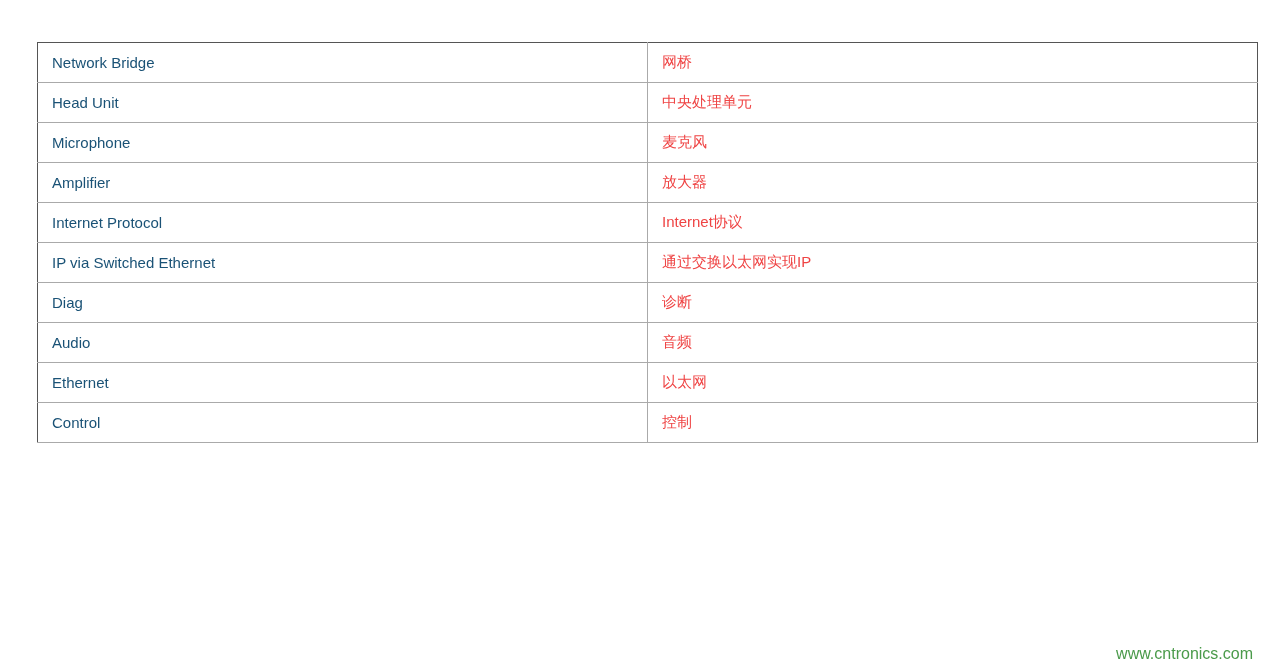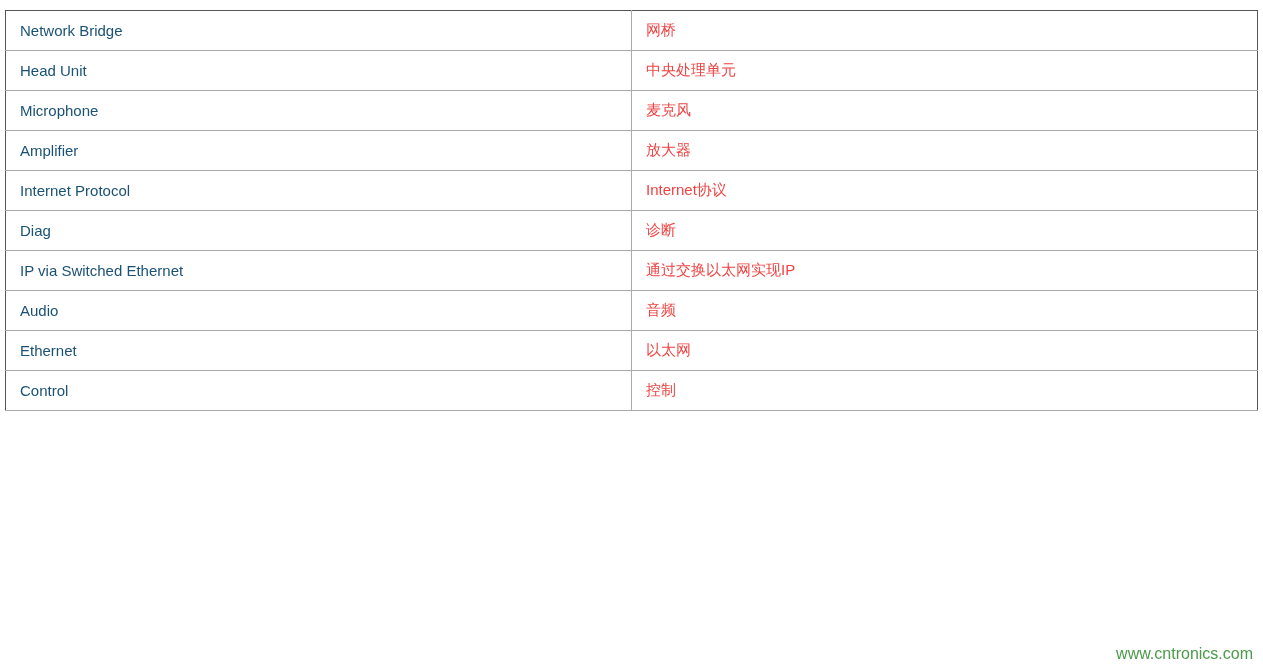--- a/index.html
+++ b/index.html
@@ -1,17 +1,17 @@
 <!DOCTYPE html>
 <html><head>
   <meta charset="utf-8">
   <style>
     * {
       margin: 0;
-      padding: 0;
+      padding: 16px;
       box-sizing: border-box;
     }
 
     body {
       background-color: #ffffff;
       font-family: Arial, sans-serif;
       font-size: 15px;
       color: #333;
       width: 1263px;
       min-height: 671px;
@@ -83,26 +83,26 @@
         </tr>
         <tr>
           <td>Amplifier</td>
           <td>放大器</td>
         </tr>
         <tr>
           <td>Internet Protocol</td>
           <td>Internet协议</td>
         </tr>
         <tr>
+          <td>IP via Switched Ethernet</td>
+          <td>通过交换以太网实现IP</td>
+        </tr>
+        <tr>
           <td>Diag</td>
           <td>诊断</td>
-        </tr>
-        <tr>
-          <td>IP via Switched Ethernet</td>
-          <td>通过交换以太网实现IP</td>
         </tr>
         <tr>
           <td>Audio</td>
           <td>音频</td>
         </tr>
         <tr>
           <td>Ethernet</td>
           <td>以太网</td>
         </tr>
         <tr>

